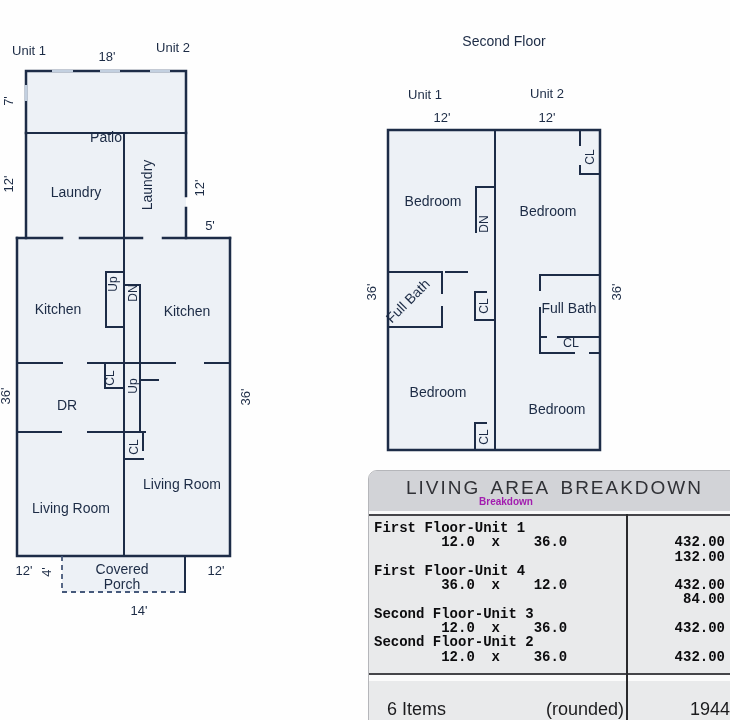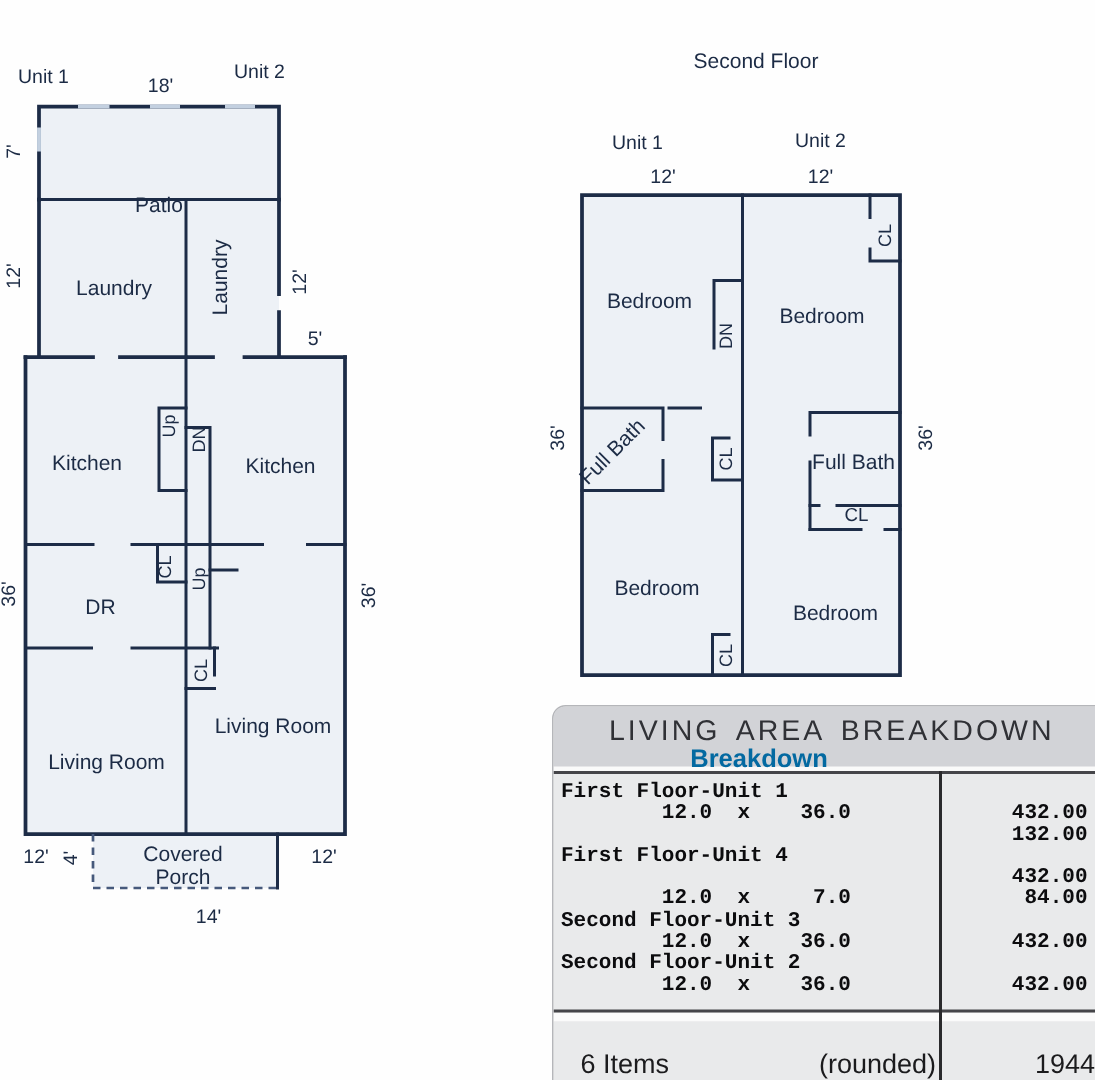--- a/index.html
+++ b/index.html
@@ -11,21 +11,21 @@
   .f13{font-size:13px;} .f12{font-size:12px;} .f125{font-size:12.5px;}
   .rot{transform:translate(-50%,-50%) rotate(-90deg);}
   .rot45{transform:translate(-50%,-50%) rotate(-45deg);}
   .clip-title{position:absolute;left:88px;top:-15px;font-size:15px;color:#1c2b45;}
   
   #bk-table{position:absolute;left:368px;top:470px;width:371px;height:252px;
             border:1px solid #b5b6ba;border-radius:9px 0 0 0;overflow:hidden;background:#e9eaeb;}
   #bk-header{position:relative;height:40px;background:#d2d3d7;border-bottom:3px solid #fafafa;}
   #bk-title{position:absolute;left:50%;top:6px;transform:translateX(-50%);
             font-size:19px;letter-spacing:2px;word-spacing:4px;color:#303136;white-space:nowrap;}
-  .col-hdr{position:absolute;top:25px;transform:translateX(-50%);font-size:17px;font-weight:bold;color:#0369a1;}
+  .col-hdr{position:absolute;top:25px;transform:translateX(-50%);font-size:10px;font-weight:bold;color:#a21caf;}
   #col-breakdown{left:137px;} #col-subtotals{left:301px;margin-top:36px;}
   #bk-body{position:relative;height:152px;background:#e9eaeb;
            border-top:2px solid #454549;border-bottom:2px solid #454549;padding-top:5px;}
   .bk-row{position:relative;height:14.3px;line-height:14.3px;
           font-family:"Liberation Mono",monospace;font-weight:bold;font-size:14px;color:#0c0c0e;}
   .bk-row .t{position:absolute;left:5px;white-space:pre;}
   .bk-row .s{position:absolute;right:15px;text-align:right;}
   #bk-gap{height:6px;background:#fbfbfb;}
   #bk-footer{position:relative;height:48px;background:#e9eaeb;font-size:18px;color:#1b1b1d;}
   #bk-footer span{position:absolute;top:18px;white-space:nowrap;}
@@ -158,24 +158,24 @@
           <span class="s">432.00</span>
         </div>
       <div class="bk-row">
           <span class="s">132.00</span>
         </div>
       <div class="bk-row">
           <span class="t">First Floor-Unit 4</span>
           <span class="s"></span>
         </div>
       <div class="bk-row">
-          <span class="s">432.00</span>
-        </div>
-      <div class="bk-row">
-          <span class="t">        12.0  x     7.0</span>
+          <span class="t">        36.0  x    12.0</span>
+          <span class="s">432.00</span>
+        </div>
+      <div class="bk-row">
           <span class="s">84.00</span>
         </div>
       <div class="bk-row">
           <span class="t">Second Floor-Unit 3</span>
           <span class="s"></span>
         </div>
       <div class="bk-row">
           <span class="t">        12.0  x    36.0</span>
           <span class="s">432.00</span>
         </div>

